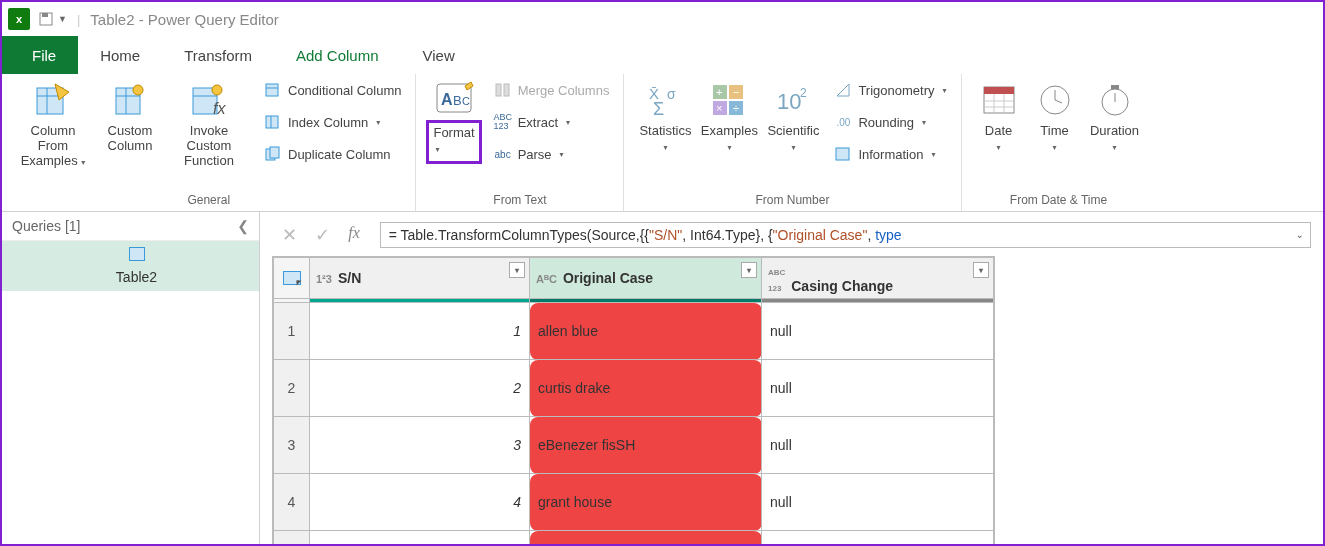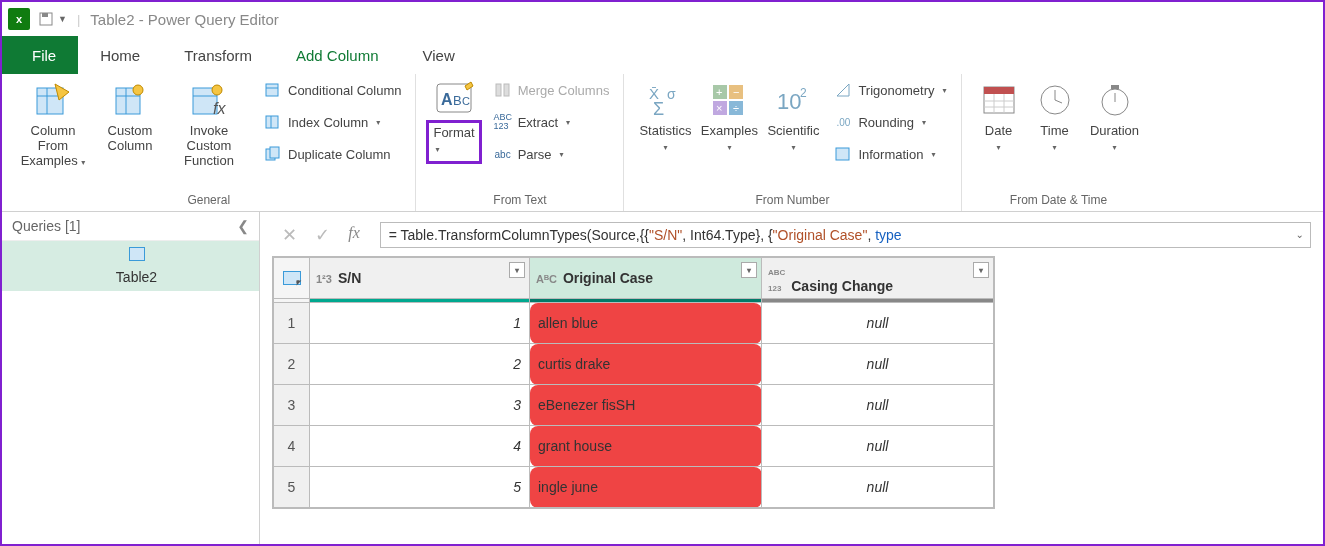--- a/index.html
+++ b/index.html
@@ -63,21 +63,21 @@
 .grid .idx-head .tbl-mini::after{content:"";position:absolute;right:-3px;bottom:-3px;border:4px solid transparent;border-top-color:#555;border-left-color:#555; transform:scale(.6);}
 .grid th.col { background:#f0f0f0; text-align:left; padding:4px 6px; font-weight:600; color:#333; position:relative;}
 .grid th.col.sel { background:#cfeadd; }
 .grid th.col .type-icon{color:#888; font-size:11px; margin-right:6px;}
 .grid th.col .filter{position:absolute; right:4px; top:4px; width:16px;height:16px;border:1px solid #aaa;background:#fff;display:flex;align-items:center;justify-content:center;font-size:8px;color:#666;}
 .grid .selbar td, .grid .selbar th { padding:0; height:4px; }
 .grid .selbar .a{background:#00a88f;} .grid .selbar .b{background:#027a68;} .grid .selbar .c{background:#888;}
 .grid td.idx { background:#f0f0f0; text-align:center; color:#555; width:36px; padding:4px 6px;}
 .grid td.num { text-align:right; padding:4px 8px; font-style:italic; color:#333; width:220px;}
 .grid td.txt { padding:4px 8px; color:#333; width:232px;}
-.grid td.null { text-align:center; padding:12px 8px; font-style:italic; color:#333; width:232px;}
+.grid td.null { text-align:left; padding:20px 8px; color:#333; width:232px;}
 .grid td.sel { background:#ef4444;border-radius:8px;}
 th.col { width:232px; }
 th.col.sn { width:220px; }
 
 svg { display:block; }
 </style>
 </head>
 <body>
 
 <div class="titlebar">

